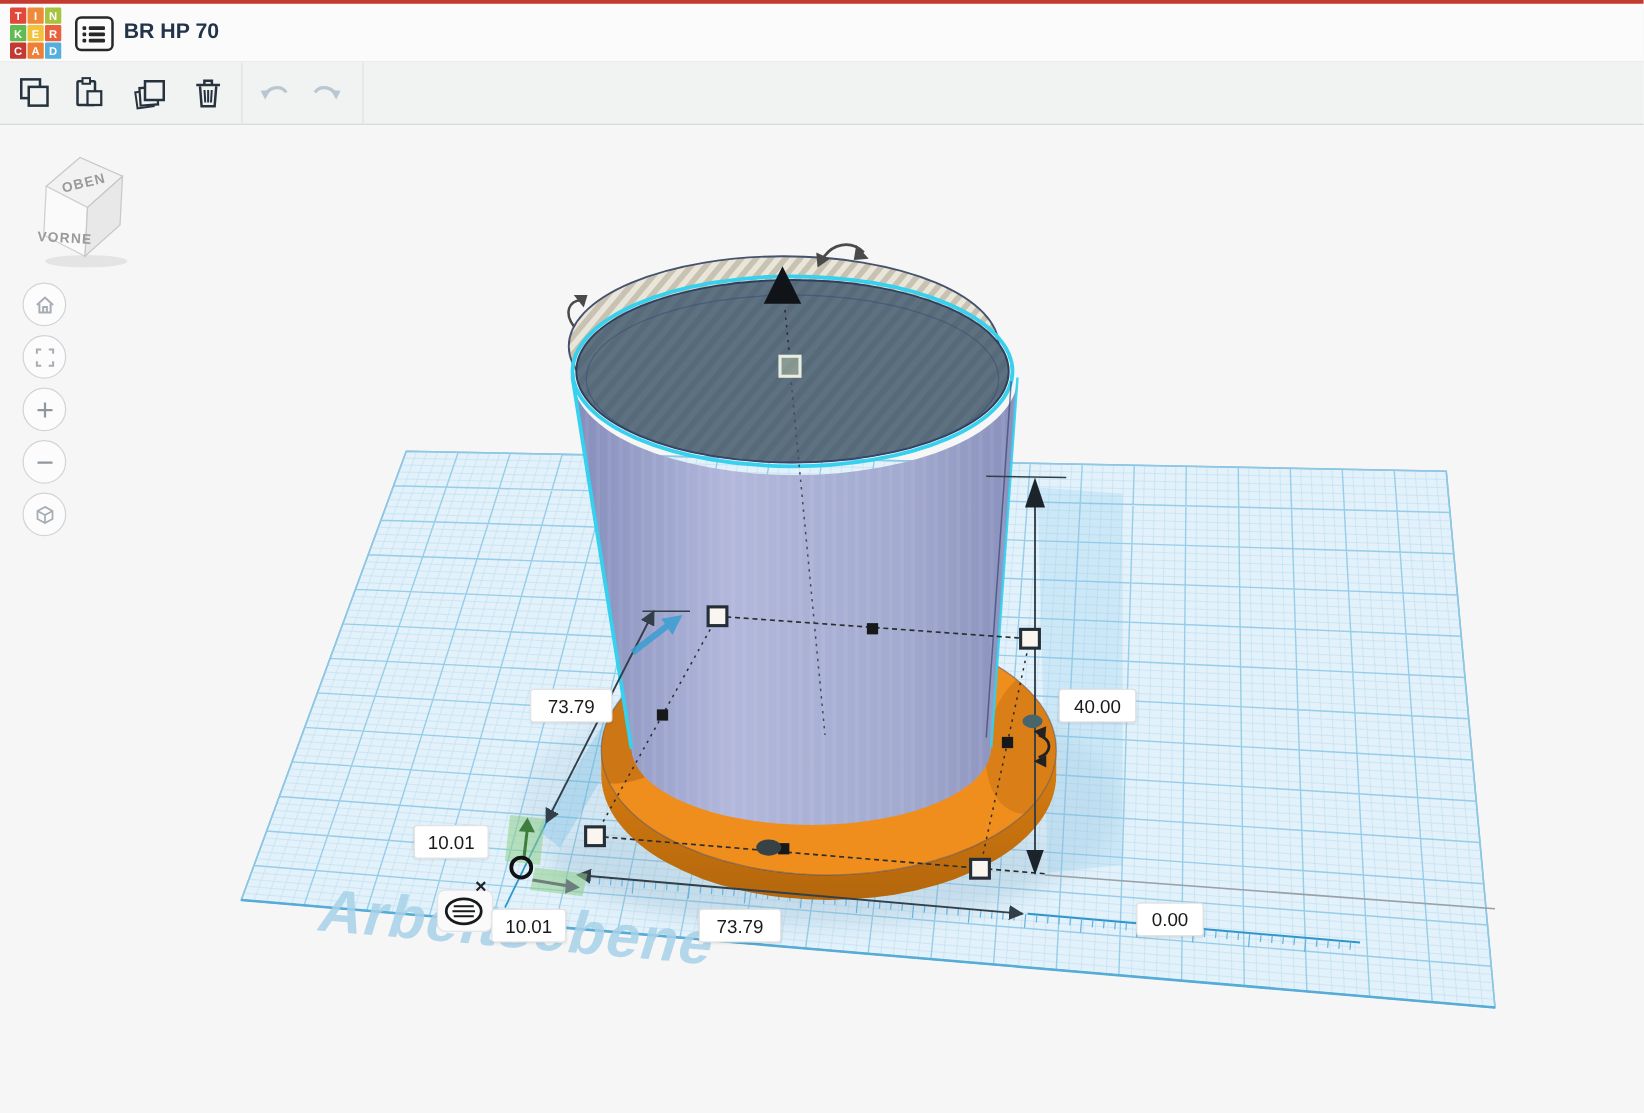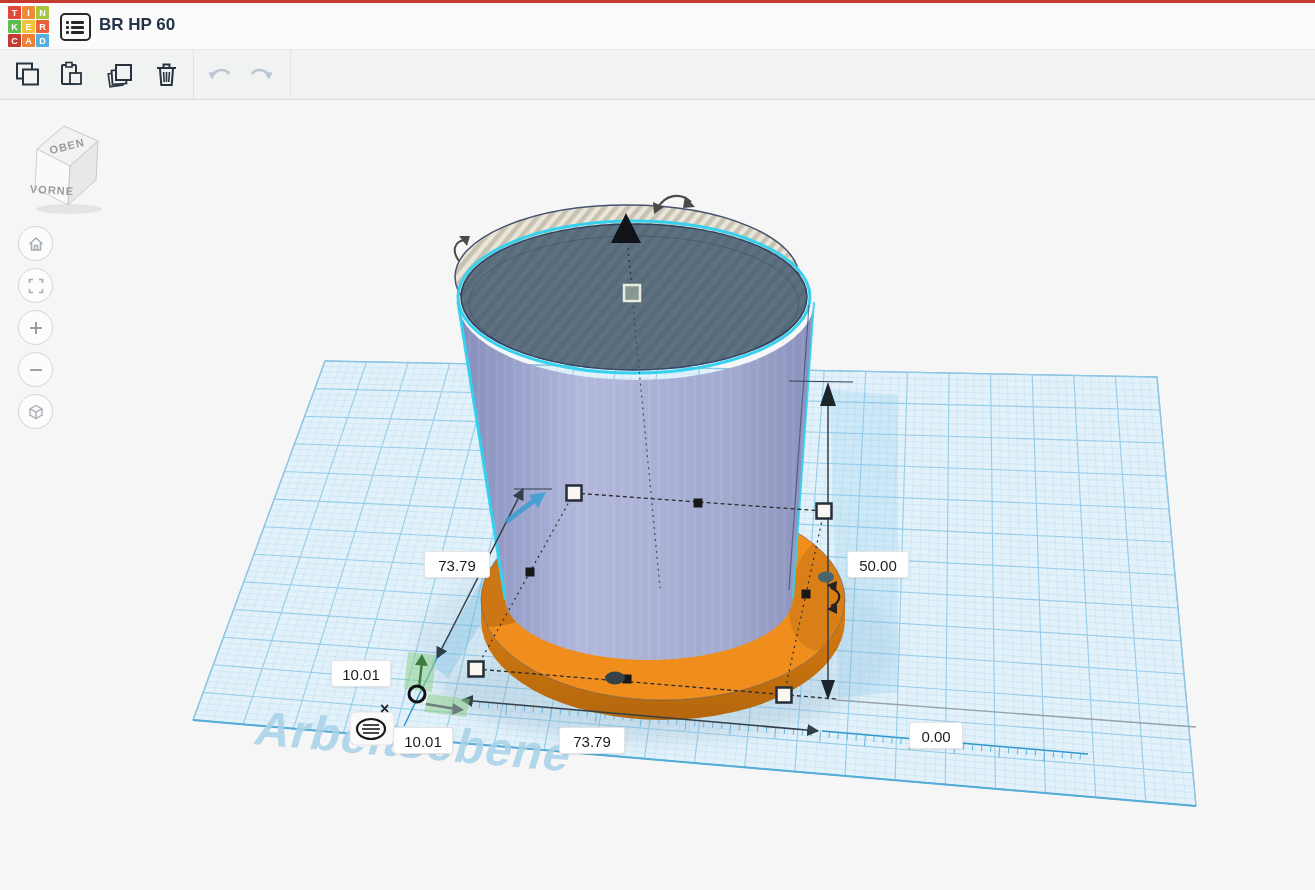--- a/index.html
+++ b/index.html
@@ -212,21 +212,21 @@
     <span style="background: rgb(84, 174, 222);">D</span>
   </div>
   <button id="menu-btn" aria-label="menu">
     <span class="row dot" style="top:6px"></span>
     <span class="row bar" style="top:6px"></span>
     <span class="row dot" style="top:11px"></span>
     <span class="row bar" style="top:11px"></span>
     <span class="row dot" style="top:16px"></span>
     <span class="row bar" style="top:16px"></span>
   </button>
-  <div id="doc-title">BR HP 60</div>
+  <div id="doc-title">BR HP 70</div>
 </div>
 
 <div id="toolbar">
   <button class="tb-btn" style="left:12px">
     <svg width="28" height="28" viewBox="0 0 28 28">
       <g fill="none" stroke="#26333e" stroke-width="2">
         <rect x="4" y="3.5" width="15" height="15"></rect>
         <rect x="10" y="9.5" width="15" height="15" fill="#f1f2f2"></rect>
       </g>
     </svg>
@@ -324,17 +324,17 @@
   <svg width="18" height="18" viewBox="0 0 18 18">
     <g fill="none" stroke="#a6adb4" stroke-width="1.4">
       <polygon points="9,2.5 15,5.8 15,12.2 9,15.5 3,12.2 3,5.8"></polygon>
       <path d="M3,5.8 L9,9 L15,5.8"></path>
         <path d="M9,9 V15.5"></path>
     </g>
   </svg>
 </button>
 
 <div class="dim-pill" style="left:424px; top:551px; width:66px">73.79</div>
-<div class="dim-pill" style="left:847px; top:551px; width:62px">50.00</div>
+<div class="dim-pill" style="left:847px; top:551px; width:62px">40.00</div>
 <div class="dim-pill" style="left:331px; top:660px; width:60px">10.01</div>
 <div class="dim-pill" style="left:393px; top:727px; width:60px">10.01</div>
 <div class="dim-pill" style="left:559px; top:727px; width:66px">73.79</div>
 <div class="dim-pill" style="left:909px; top:722px; width:54px">0.00</div>
 
 </body></html>

